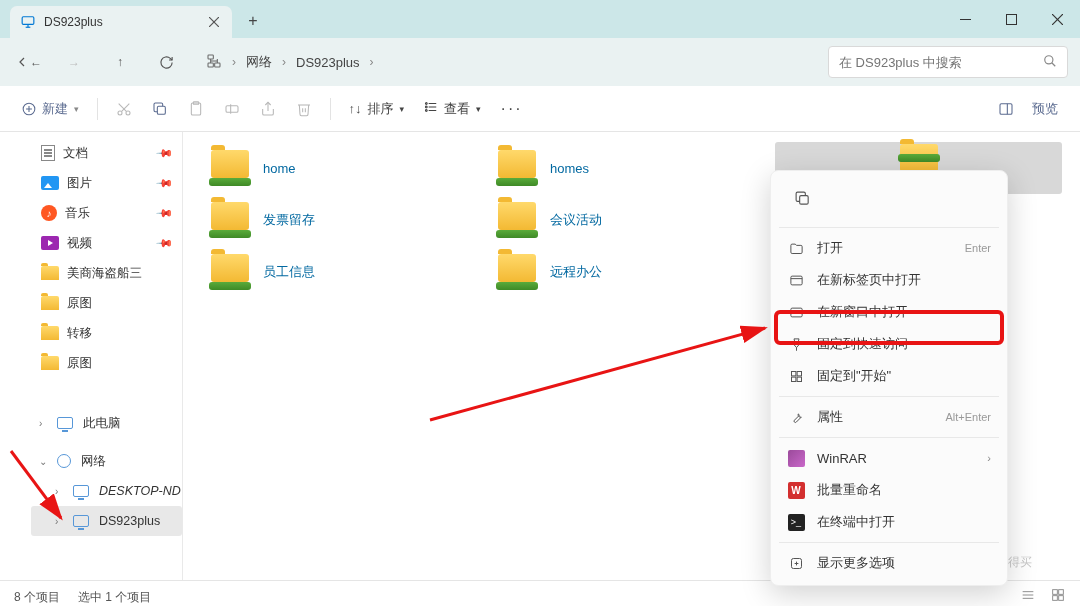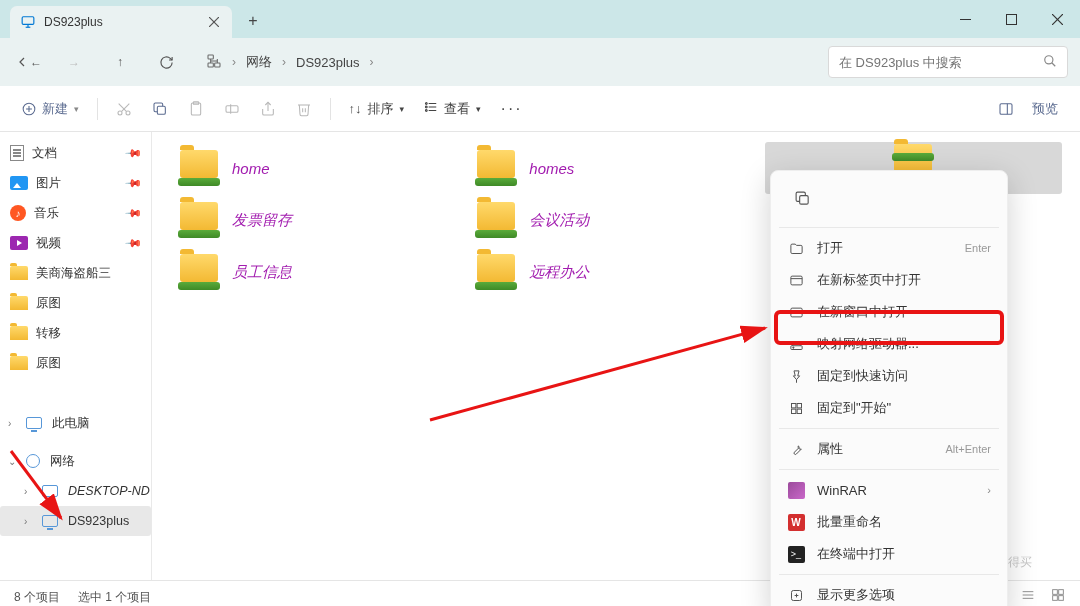--- a/index.html
+++ b/index.html
@@ -26,39 +26,39 @@
     
     .toolbar { height: 46px; border-bottom: 1px solid #e5e5e5; display: flex; align-items: center; padding: 0 14px; gap: 4px; background: #fff; }
     .tb-btn { height: 32px; padding: 0 8px; display: flex; align-items: center; gap: 6px; cursor: pointer; color: #5b6b90; border-radius: 4px; font-size: 13px; }
     .tb-btn.new { color: #5b6b90; }
     .tb-btn.dim { color: #b8b8b8; }
     .tb-sep { width: 1px; height: 22px; background: #e3e3e3; margin: 0 6px; }
     .tb-right { margin-left: auto; gap: 18px; }
     
     .content-area { display: flex; height: 448px; position: relative; }
     
-    .sidebar { width: 152px; border-right: 1px solid #e9e9e9; padding: 6px 0; overflow-y: auto; position: relative; }
+    .sidebar { width: 152px; border-right: 1px solid #e9e9e9; padding: 6px 0; overflow-y: auto; position: relative; margin-left: 31px; }
     .sb-item { height: 30px; display: flex; align-items: center; padding: 0 10px; gap: 8px; cursor: pointer; font-size: 12.5px; color: #333; border-radius: 3px; }
     .sb-item .pin { margin-left: auto; color: #b5b5b5; transform: rotate(45deg); font-size: 11px; }
     .sb-group { margin-top: 30px; }
     .sb-tree-item { height: 30px; display: flex; align-items: center; padding-left: 8px; gap: 4px; cursor: pointer; font-size: 12.5px; color: #333; }
     .sb-tree-item.indent1 { padding-left: 24px; }
     .sb-tree-item.selected { background: #e8e8e8; border-radius: 3px; }
     .chev { width: 14px; color: #777; font-size: 10px; }
     .folder-ico { width: 18px; height: 14px; background: linear-gradient(#ffd96b,#f3b933); border-radius: 2px 2px 0 0; position: relative; }
     .folder-ico::before { content:''; position:absolute; top:-3px; left:0; width:7px; height:3px; background:#f3b933; border-radius:2px 2px 0 0;}
     
     .main-grid { flex: 1; padding: 10px 18px; display: grid; grid-template-columns: repeat(3, 1fr); grid-auto-rows: 52px; gap: 0; align-content: start; }
     .file-item { display: flex; align-items: center; gap: 12px; cursor: pointer; padding: 2px 8px; border-radius: 3px; }
     .file-item.highlighted { background: #e6f0f8; flex-direction: column; }
     .share-icon { width: 42px; height: 36px; position: relative; }
     .share-icon .fold { position:absolute; top:0; left:2px; width:38px; height:28px; background: linear-gradient(#ffd96b,#f3b933); border-radius: 3px; }
     .share-icon .fold::before { content:''; position:absolute; top:-5px; left:0; width:14px; height:5px; background:#f3b933; border-radius:3px 3px 0 0;}
     .share-icon .bar { position:absolute; bottom:0; left:0; width:42px; height:8px; background: linear-gradient(#5aab3b,#3f8a27); border-radius: 3px;}
-    .file-label { font-size: 15px; color: #a21caf; font-style: italic; }
+    .file-label { font-size: 13px; color: #0369a1; }
     
     .context-menu { position: absolute; left: 770px; top: 170px; width: 238px; background: #fbfbfb; border-radius: 8px; box-shadow: 0 8px 30px rgba(0,0,0,0.18); padding: 6px; z-index: 100; border: 1px solid #eee;}
     .cm-iconrow { display: flex; gap: 6px; padding: 4px 8px 8px; }
     .cm-iconbtn { width: 34px; height: 34px; display: flex; align-items:center; justify-content:center; border-radius:5px; cursor:pointer; color:#555;}
     .cm-item { height: 32px; display: flex; align-items: center; gap: 12px; padding: 0 10px; cursor: pointer; border-radius: 4px; font-size: 13px; color: #333;}
     .cm-item .hint { margin-left: auto; color: #999; font-size: 11px; }
     .cm-item .arrow { margin-left: auto; color: #888; font-size: 11px;}
     .cm-sep { height: 1px; background: #e8e8e8; margin: 4px 2px; }
     .cm-ico { width: 18px; height: 18px; display: flex; align-items:center; justify-content:center; color: #555;}
     .cm-highlight { position: absolute; left: 774px; top: 310px; width: 230px; height: 35px; border: 4px solid #e81414; border-radius: 6px; z-index: 110; pointer-events:none;}
@@ -397,30 +397,20 @@
       <span class="cm-ico">
         <svg width="15" height="15" viewBox="0 0 24 24" fill="none" stroke="currentColor" stroke-width="1.6">
           <rect x="3" y="5" width="18" height="14" rx="2"></rect>
         </svg>
       </span>
       <span>在新窗口中打开</span>
     </div>
   <div class="cm-item">
       <span class="cm-ico">
         <svg width="15" height="15" viewBox="0 0 24 24" fill="none" stroke="currentColor" stroke-width="1.6">
-          <rect x="3" y="14" width="18" height="6" rx="1"></rect>
-          <circle cx="7" cy="17" r="1" fill="currentColor"></circle>
-          <path d="M6 14V8h12v6"></path>
-        </svg>
-      </span>
-      <span>映射网络驱动器...</span>
-    </div>
-  <div class="cm-item">
-      <span class="cm-ico">
-        <svg width="15" height="15" viewBox="0 0 24 24" fill="none" stroke="currentColor" stroke-width="1.6">
           <path d="M12 2l3 7h5l-7 5 3 8-4-3-4 3 3-8-7-5h5z" opacity="0"></path>
           <line x1="12" y1="17" x2="12" y2="22"></line>
           <path d="M8 3h8l-2 8h3l-5 6-5-6h3z"></path>
         </svg>
       </span>
       <span>固定到快速访问</span>
     </div>
   <div class="cm-item">
       <span class="cm-ico">
         <svg width="15" height="15" viewBox="0 0 24 24" fill="none" stroke="currentColor" stroke-width="1.6">

